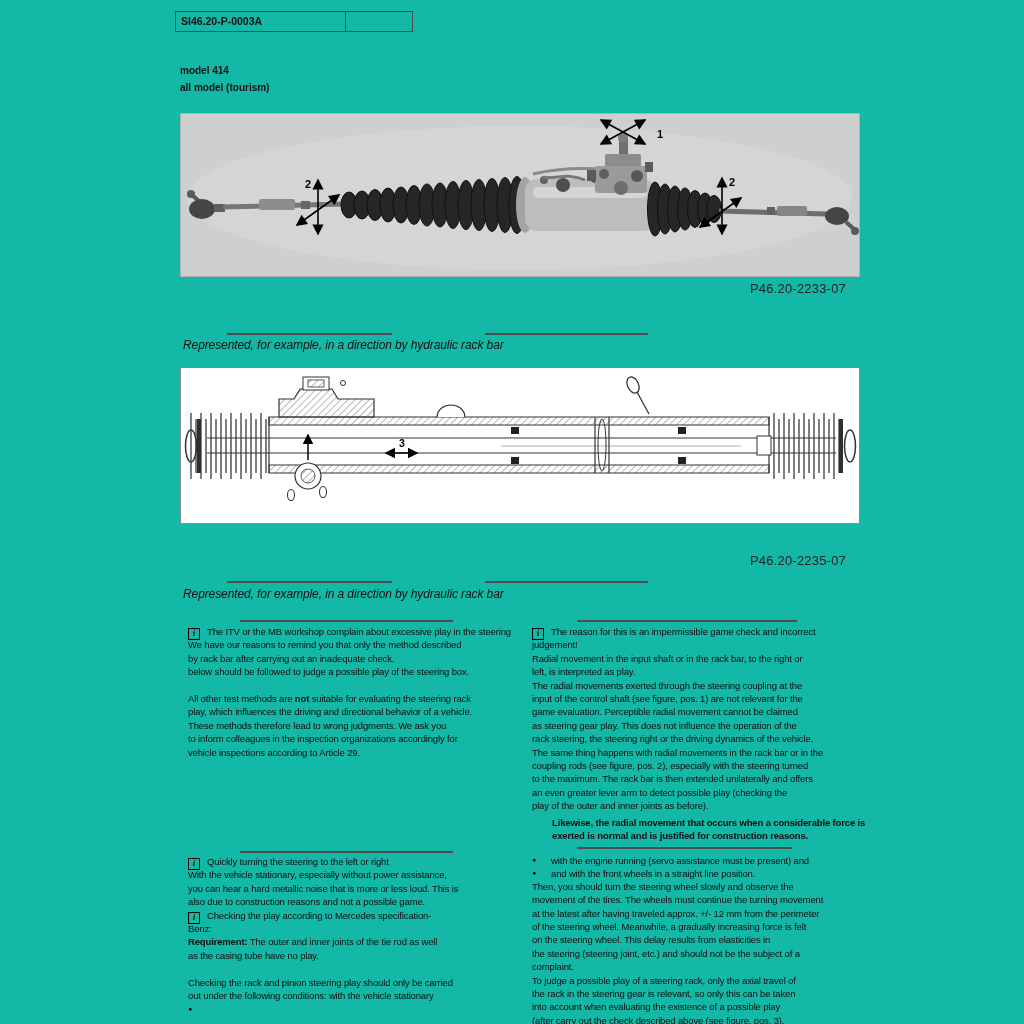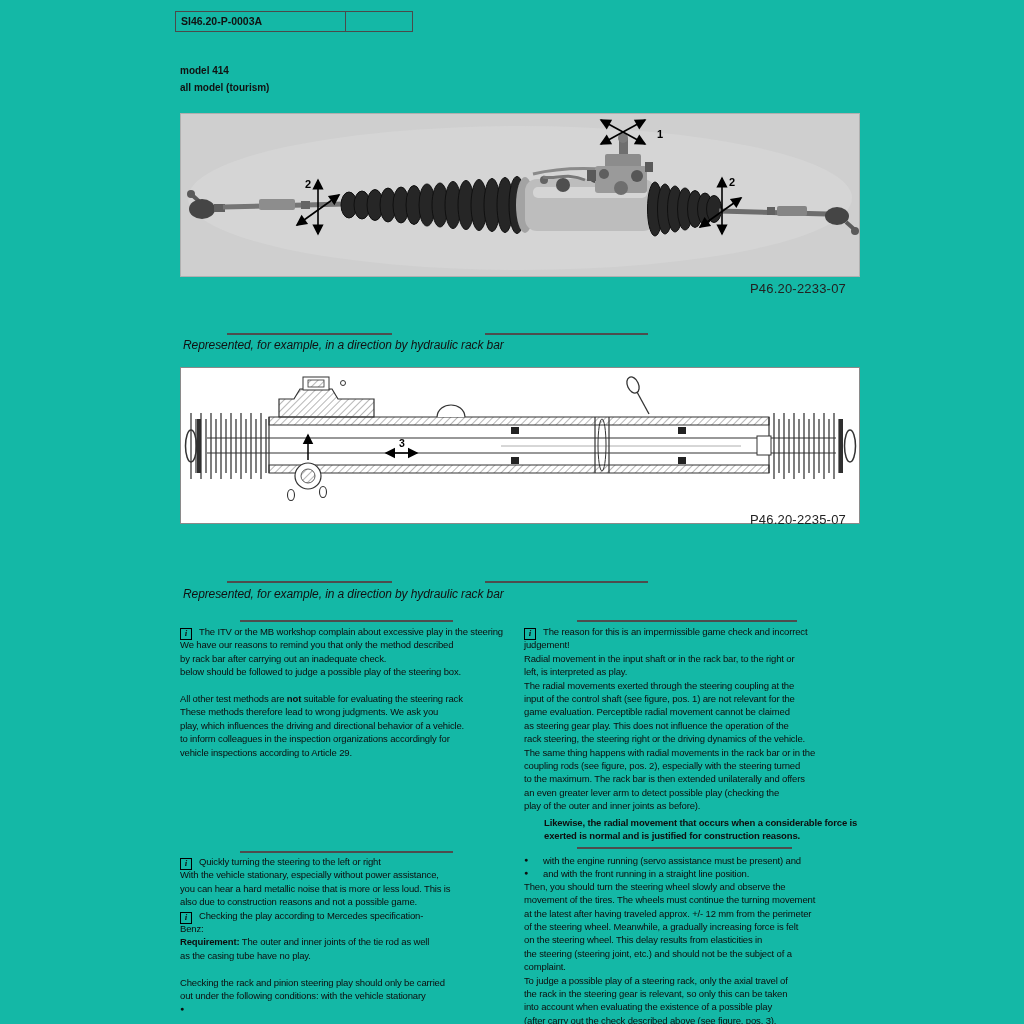--- a/index.html
+++ b/index.html
@@ -10,29 +10,29 @@
   .hc{box-sizing:border-box;font-weight:bold;font-size:10.5px;line-height:18px;padding:0 5px;white-space:nowrap;overflow:hidden;}
   .hc1{width:170px;border-right:1.5px solid #4a4a4a;}
   .hc2{width:435px;border-right:1.5px solid #4a4a4a;}
   .hc3{width:66px;}
   
   .model{position:absolute;left:180px;top:62px;font-weight:bold;font-size:10px;line-height:17px;}
   
   .fig1{position:absolute;left:180px;top:113px;width:678px;height:162px;margin:0;background:#cfcfcf;border:1px solid #b0b0b0;box-sizing:content-box;}
   .fig2{position:absolute;left:180px;top:367px;width:678px;height:155px;margin:0;background:#ffffff;border:1px solid #8a8a8a;}
   .figcode{position:absolute;left:180px;width:666px;text-align:right;font-size:13px;letter-spacing:0.2px;color:#222;}
-  .fc1{top:281px;} .fc2{top:512px;}
+  .fc1{top:281px;} .fc2{top:553px;}
   
   .rule{position:absolute;height:2px;background:#4d4d4d;}
   
   .repcap{position:absolute;left:183px;font-size:12px;font-style:italic;color:#111;letter-spacing:-0.1px;}
   .rc1{top:338px;} .rc2{top:587px;}
   
   .tb{position:absolute;font-size:9.5px;letter-spacing:-0.15px;color:#0d0d0d;}
-  .tline{line-height:13.4px;height:13.4px;white-space:nowrap;}
+  .tline{line-height:13.4px;height:13.4px;white-space:nowrap;margin-left:8px;}
   .b{font-weight:bold;}
   .info-icon{display:inline-block;width:10px;height:10px;border:1.1px solid #000;
              font-family:"Liberation Serif","DejaVu Serif",serif;font-weight:bold;font-style:italic;
              font-size:9px;line-height:9px;text-align:center;margin-right:7px;vertical-align:-1px;}
   .bullet{display:inline-block;width:19px;font-size:7px;vertical-align:1.5px;}
   svg text{font-family:"Liberation Sans","DejaVu Sans",sans-serif;}
 </style>
 </head>
 <body>
 
@@ -264,22 +264,22 @@
   <div class="rule" style="left:240px;top:620px;width:213px;"></div>
   <div class="rule" style="left:577px;top:620px;width:220px;"></div>
 
   <div class="tb" style="left:180px;top:625px;">
       <div class="tline"><span class="info-icon">i</span><span>The ITV or the MB workshop complain about excessive play in the steering</span></div>
       <div class="tline"><span>We have our reasons to remind you that only the method described</span></div>
       <div class="tline"><span>by rack bar after carrying out an inadequate check.</span></div>
       <div class="tline"><span>below should be followed to judge a possible play of the steering box.</span></div>
       <div class="tline">&nbsp;</div>
       <div class="tline"><span>All other test methods are </span><span class="b">not</span><span> suitable for evaluating the steering rack</span></div>
+      <div class="tline"><span>play, which influences the driving and directional behavior of a vehicle.</span></div>
       <div class="tline"><span>These methods therefore lead to wrong judgments. We ask you</span></div>
-      <div class="tline"><span>play, which influences the driving and directional behavior of a vehicle.</span></div>
       <div class="tline"><span>to inform colleagues in the inspection organizations accordingly for</span></div>
       <div class="tline"><span>vehicle inspections according to Article 29.</span></div>
     </div>
 
   <div class="tb" style="left:524px;top:625px;">
       <div class="tline"><span class="info-icon">i</span><span>The reason for this is an impermissible game check and incorrect</span></div>
       <div class="tline"><span>judgement!</span></div>
       <div class="tline"><span>Radial movement in the input shaft or in the rack bar, to the right or</span></div>
       <div class="tline"><span>left, is interpreted as play.</span></div>
       <div class="tline"><span>The radial movements exerted through the steering coupling at the</span></div>
@@ -297,21 +297,21 @@
   <div class="tb" style="left:544px;top:816px;font-weight:bold;">
       <div class="tline"><span>Likewise, the radial movement that occurs when a considerable force is</span></div>
       <div class="tline"><span>exerted is normal and is justified for construction reasons.</span></div>
     </div>
 
   <div class="rule" style="left:577px;top:847px;width:215px;"></div>
   <div class="rule" style="left:240px;top:851px;width:213px;"></div>
 
   <div class="tb" style="left:524px;top:853px;">
       <div class="tline"><span class="bullet">●</span><span>with the engine running (servo assistance must be present) and</span></div>
-      <div class="tline"><span class="bullet">●</span><span>and with the front running in a straight line position.</span></div>
+      <div class="tline"><span class="bullet">●</span><span>and with the front wheels in a straight line position.</span></div>
       <div class="tline"><span>Then, you should turn the steering wheel slowly and observe the</span></div>
       <div class="tline"><span>movement of the tires. The wheels must continue the turning movement</span></div>
       <div class="tline"><span>at the latest after having traveled approx. +/- 12 mm from the perimeter</span></div>
       <div class="tline"><span>of the steering wheel. Meanwhile, a gradually increasing force is felt</span></div>
       <div class="tline"><span>on the steering wheel. This delay results from elasticities in</span></div>
       <div class="tline"><span>the steering (steering joint, etc.) and should not be the subject of a</span></div>
       <div class="tline"><span>complaint.</span></div>
       <div class="tline"><span>To judge a possible play of a steering rack, only the axial travel of</span></div>
       <div class="tline"><span>the rack in the steering gear is relevant, so only this can be taken</span></div>
       <div class="tline"><span>into account when evaluating the existence of a possible play</span></div>

